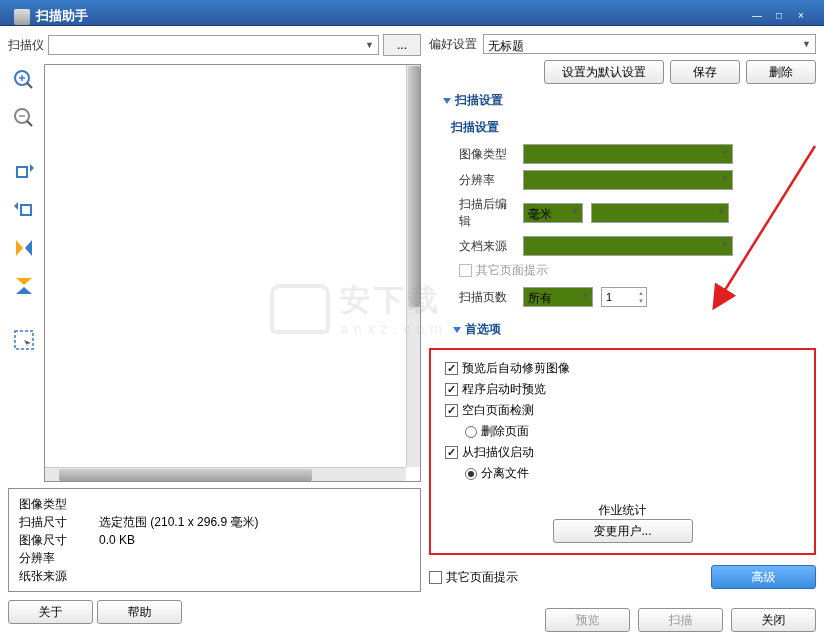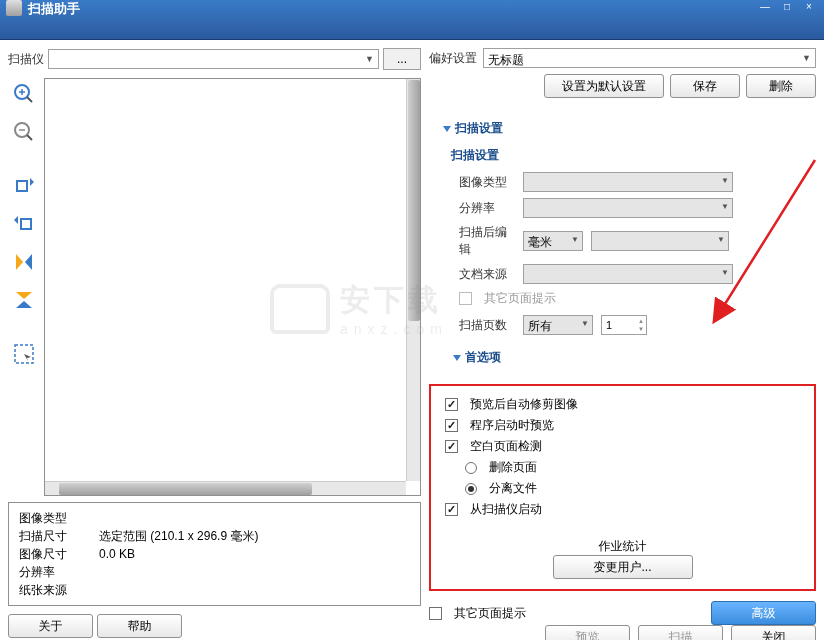--- a/index.html
+++ b/index.html
@@ -1,17 +1,17 @@
 <!DOCTYPE html>
 <html><head>
   <meta charset="utf-8">
   <style>
     * { box-sizing: border-box; margin: 0; padding: 0; font-family: "Microsoft YaHei", "SimSun", sans-serif; font-size: 12px; }
     body { background: #fff; }
-    .titlebar { background: linear-gradient(to bottom, #3a7bc8, #2b5a9e); height: 40px; display: flex; align-items: flex-start; padding: 0 6px; color: #fff; border-bottom: 1px solid #1a3c6e; }
+    .titlebar { background: linear-gradient(to bottom, #3a7bc8, #2b5a9e); height: 26px; display: flex; align-items: flex-end; padding: 0 14px; color: #fff; border-bottom: 1px solid #1a3c6e; }
     .titlebar-icon { width: 16px; height: 16px; margin-right: 6px; background: linear-gradient(to bottom, #e0e0e0, #a0a0a0); border-radius: 2px; }
     .titlebar-title { flex: 1; font-weight: bold; font-size: 13px; }
     .titlebar-controls { display: flex; gap: 4px; }
     .tb-btn { width: 18px; height: 16px; color: #fff; text-align: center; line-height: 14px; font-size: 10px; cursor: pointer; }
     .main { display: flex; height: 614px; }
     .left-panel { width: 425px; padding: 8px 4px 16px 8px; display: flex; flex-direction: column; }
     .right-panel { flex: 1; padding: 8px 8px 8px 4px; display: flex; flex-direction: column; position: relative; }
     .scanner-row { display: flex; align-items: center; margin-bottom: 8px; gap: 4px; }
     .label { color: #333; }
     .select-field { flex: 1; height: 20px; border: 1px solid #a0a0a0; background: #fff; position: relative; }
@@ -25,38 +25,38 @@
     .scroll-h { position: absolute; left: 0; right: 14px; bottom: 0; height: 14px; background: #e8e8e8; border-top: 1px solid #ccc; }
     .scroll-thumb-v { background: linear-gradient(to right, #d0d0d0, #a0a0a0); width: 12px; margin: 1px; border-radius: 2px; height: 60%; }
     .scroll-thumb-h { background: linear-gradient(to bottom, #d0d0d0, #a0a0a0); height: 12px; margin: 1px; border-radius: 2px; width: 70%; margin-left: 14px; }
     .info-box { border: 1px solid #909090; padding: 6px 10px; margin-top: 6px; line-height: 18px; font-size: 11px; }
     .info-row { display: flex; }
     .info-label { width: 80px; }
     .bottom-btns { display: flex; gap: 4px; margin-top: 8px; }
     .btn { min-width: 85px; height: 24px; border: 1px solid #909090; background: linear-gradient(to bottom, #fff, #e8e8e8); text-align: center; line-height: 22px; cursor: pointer; border-radius: 3px; }
     .btn-primary { background: linear-gradient(to bottom, #6bb5ff, #3a8dde); color: #fff; border-color: #2b6fb5; }
     .pref-row { display: flex; align-items: center; margin-bottom: 6px; gap: 6px; }
-    .btn-row { display: flex; justify-content: flex-end; gap: 6px; margin-bottom: 14px; }
+    .btn-row { display: flex; justify-content: flex-end; gap: 6px; }
     .section-header { display: flex; align-items: center; color: #1a4d8c; font-weight: bold; margin: 8px 0 6px 0; cursor: pointer; padding-left: 14px; }
     .section-inner-header { color: #1a4d8c; font-weight: bold; margin: 4px 0 8px 22px; }
     .collapse-arrow { width: 0; height: 0; border-left: 4px solid transparent; border-right: 4px solid transparent; border-top: 6px solid #3a7bc8; margin-right: 4px; }
     .form-content { padding-left: 30px; }
     .form-row { display: flex; align-items: center; margin-bottom: 6px; gap: 8px; }
     .form-label { width: 56px; color: #333; }
-    .form-select { flex: 1; height: 20px; border: 1px solid #a0a0a0; background: #e5e5e5; position: relative; max-width: 210px; }
+    .form-select { flex: 1; height: 20px; border: 1px solid #a0a0a0; background: #4d7c0f; position: relative; max-width: 210px; }
     .form-select.small { max-width: 70px; }
     .form-select.tiny { max-width: 60px; }
     .form-select::after { content: '▼'; position: absolute; right: 3px; top: 3px; font-size: 8px; color: #555; }
-    .checkbox-row { display: flex; align-items: center; margin-bottom: 4px; gap: 12px; }
+    .checkbox-row { display: flex; align-items: center; margin-bottom: 4px; gap: 4px; }
     .chk { width: 13px; height: 13px; border: 1px solid #707070; background: #fff; display: inline-flex; align-items: center; justify-content: center; }
     .chk.checked::after { content: '✓'; font-size: 11px; color: #222; line-height: 11px; font-weight: bold; }
     .chk.disabled { border-color: #bbb; }
     .radio { width: 12px; height: 12px; border: 1px solid #707070; border-radius: 50%; display: inline-flex; align-items: center; justify-content: center; }
     .radio.checked::after { content: ''; width: 6px; height: 6px; background: #333; border-radius: 50%; }
-    .red-box { border: 2px solid #e02020; padding: 10px 14px; margin-top: 12px; }
+    .red-box { border: 2px solid #e02020; padding: 10px 14px; margin-top: 4px; }
     .spinner { width: 46px; height: 20px; border: 1px solid #a0a0a0; background: #fff; position: relative; }
     .spinner::after { content: '▲\A▼'; white-space: pre; position: absolute; right: 2px; top: 1px; font-size: 6px; line-height: 8px; color: #888; }
     .spinner-val { position: absolute; left: 4px; top: 3px; font-size: 11px; }
     .job-row { display: flex; align-items: center; justify-content: space-between; margin-top: 20px; flex-direction: column; }
     .bottom-right { display: flex; justify-content: flex-end; gap: 8px; margin-top: auto; }
     .disabled-text { color: #999; }
     .watermark { position: absolute; left: 270px; top: 280px; opacity: 0.15; pointer-events: none; z-index: 100; }
     .wm-lock { width: 60px; height: 50px; border: 4px solid #888; border-radius: 10px 10px 6px 6px; position: relative; }
     .wm-text { font-size: 30px; color: #888; font-weight: bold; letter-spacing: 4px; margin-left: 10px; }
     .wm-sub { font-size: 14px; color: #888; letter-spacing: 6px; margin-left: 10px; }
@@ -252,27 +252,27 @@
           <span>程序启动时预览</span>
         </div>
       <div class="checkbox-row">
           <div class="chk checked"></div>
           <span>空白页面检测</span>
         </div>
       <div class="checkbox-row" style="margin-left:20px">
           <div class="radio"></div>
           <span>删除页面</span>
         </div>
+      <div class="checkbox-row">
+          <div class="chk checked"></div>
+          <span>从扫描仪启动</span>
+        </div>
       <div class="checkbox-row" style="margin-left:20px">
           <div class="radio checked"></div>
           <span>分离文件</span>
-        </div>
-      <div class="checkbox-row">
-          <div class="chk checked"></div>
-          <span>从扫描仪启动</span>
         </div>
       <div class="job-row">
         <span>作业统计</span>
         <div class="btn" style="min-width:140px">变更用户...</div>
       </div>
     </div>
 
     <div class="checkbox-row" style="margin:10px 0 0 0">
       <div class="chk"></div>
       <span>其它页面提示</span>

